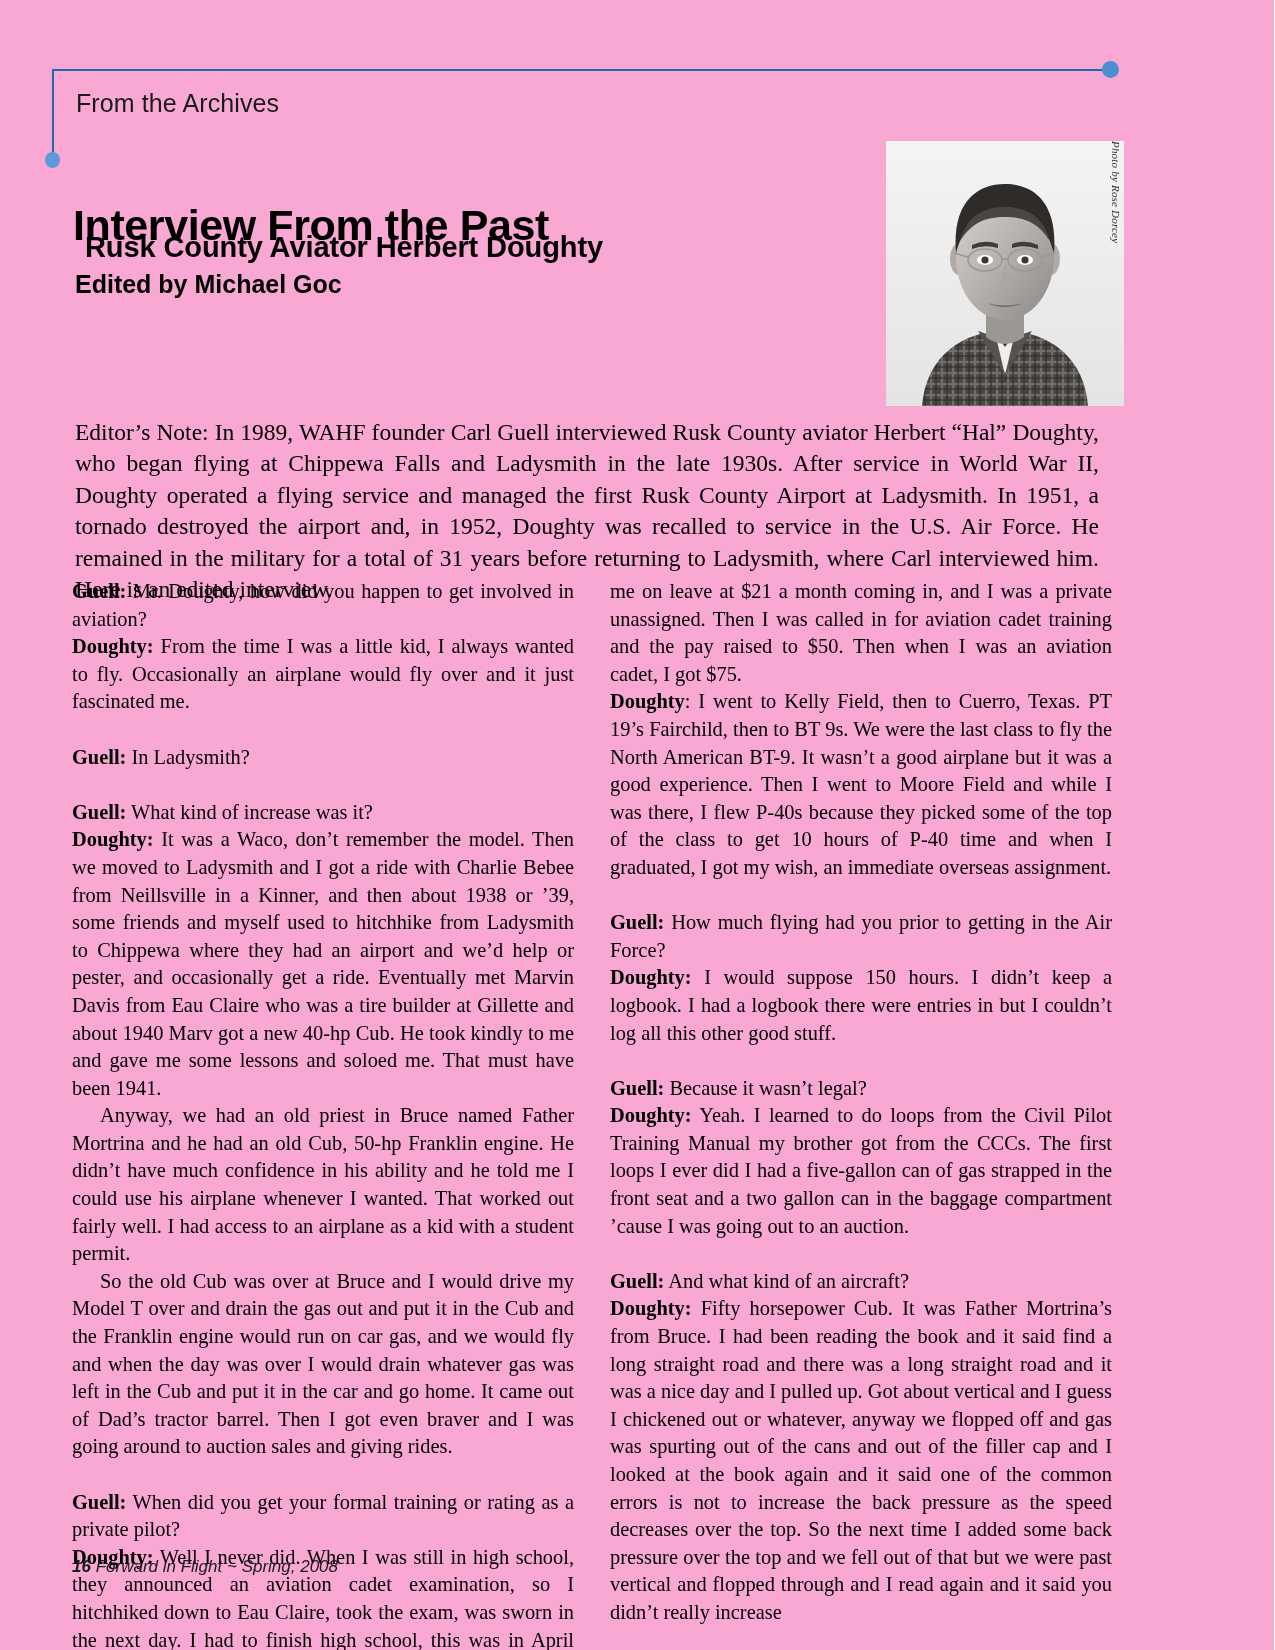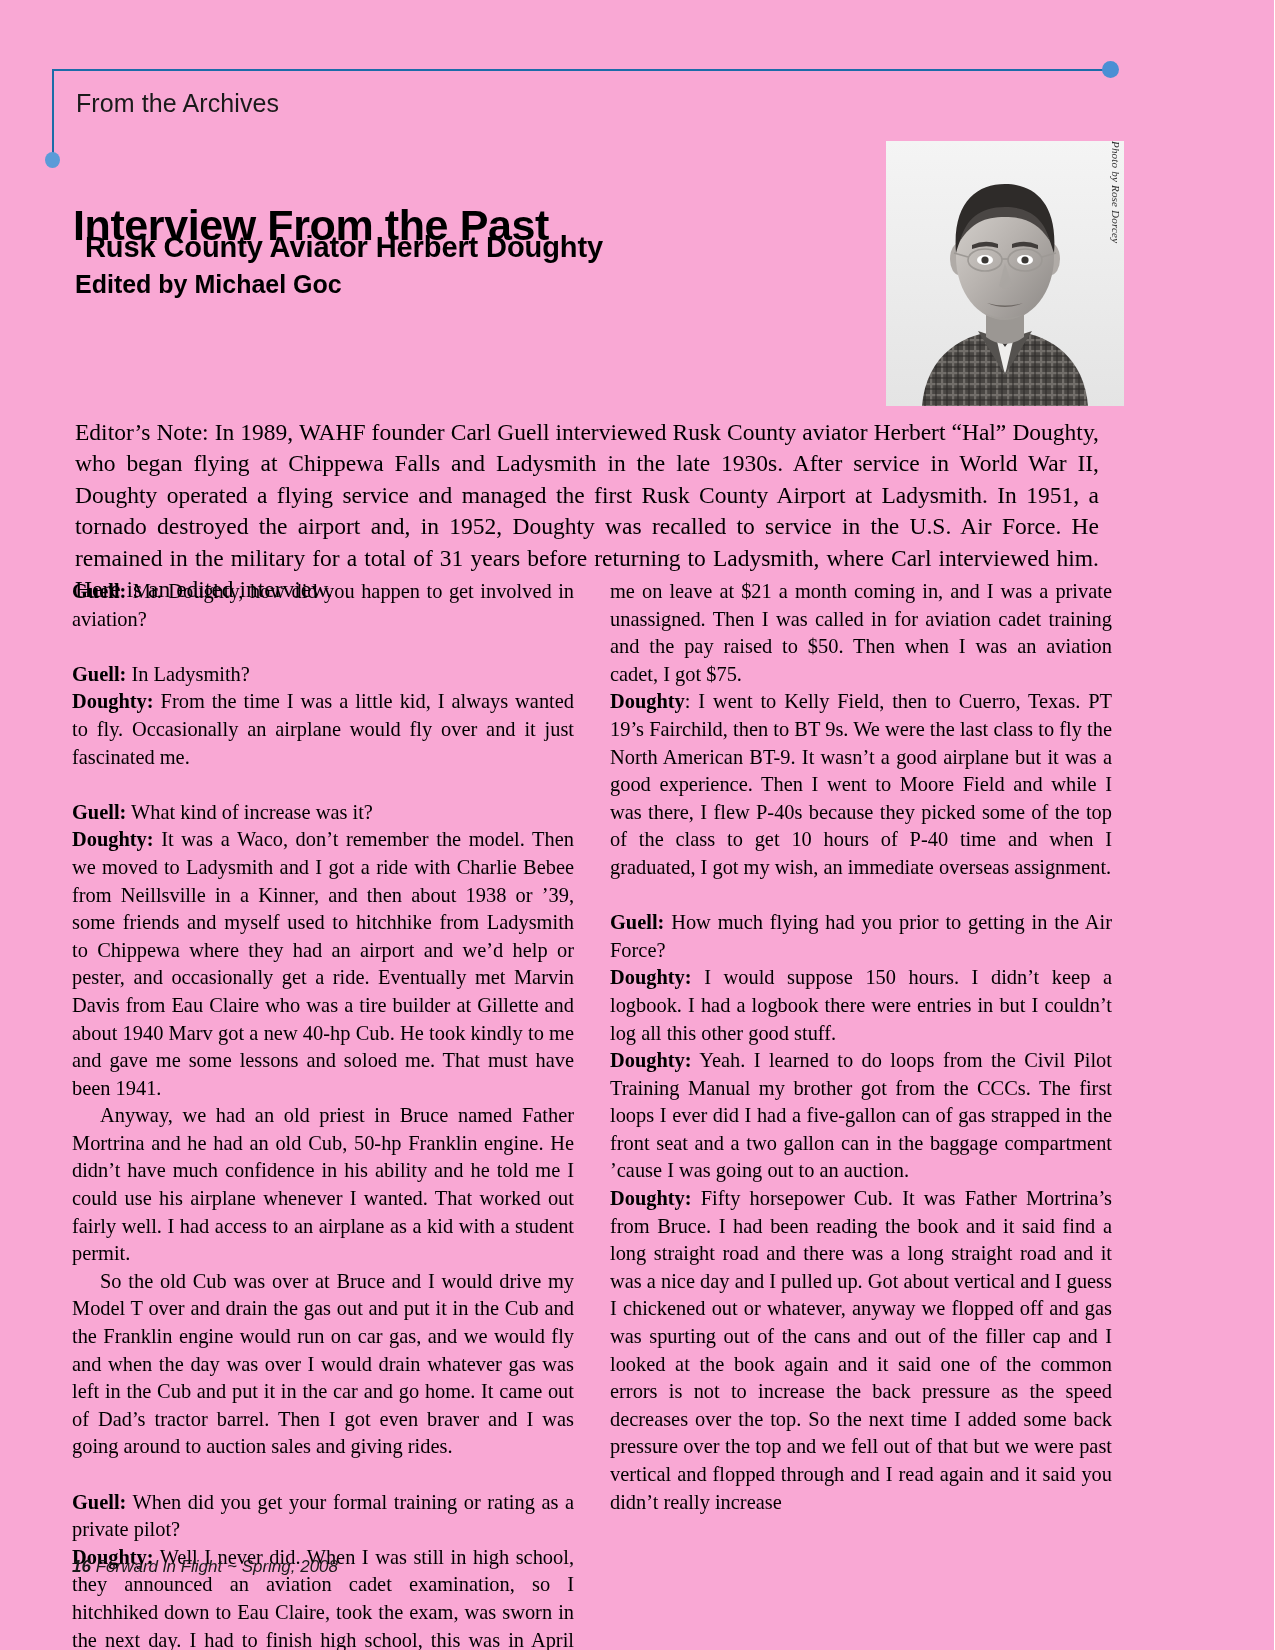--- a/index.html
+++ b/index.html
@@ -264,35 +264,37 @@
         <path d="M98 172 Q119 182 140 172 Q119 186 98 172 Z" fill="#a29e9a" opacity="0.6"></path>
       </g>
     </svg>
   </div>
   <div class="photo-credit">Photo by Rose Dorcey</div>
 
   <p class="editors-note">Editor’s Note: In 1989, WAHF founder Carl Guell interviewed Rusk County aviator Herbert “Hal” Doughty, who began flying at Chippewa Falls and Ladysmith in the late 1930s. After service in World War II, Doughty operated a flying service and managed the first Rusk County Airport at Ladysmith. In 1951, a tornado destroyed the airport and, in 1952, Doughty was recalled to service in the U.S. Air Force. He remained in the military for a total of 31 years before returning to Ladysmith, where Carl interviewed him. Here is an edited interview.</p>
 
   <div class="col col-left" id="col-left">
       <p class="qa"><span class="speaker">Guell:</span><span> Mr. Doughty, how did you happen to get involved in aviation?</span></p>
+      <p class="qa"><span class="speaker">Doughty:</span><span> From the time I was a little kid, I always wanted to fly. Occasionally an airplane would fly over and it just fascinated me.</span></p>
       <p class="qa spaced"><span class="speaker">Guell:</span><span> In Ladysmith?</span></p>
-      <p class="qa"><span class="speaker">Doughty:</span><span> From the time I was a little kid, I always wanted to fly. Occasionally an airplane would fly over and it just fascinated me.</span></p>
       <p class="qa spaced"><span class="speaker">Guell:</span><span> What kind of increase was it?</span></p>
       <p class="qa"><span class="speaker">Doughty:</span><span> It was a Waco, don’t remember the model. Then we moved to Ladysmith and I got a ride with Charlie Bebee from Neillsville in a Kinner, and then about 1938 or ’39, some friends and myself used to hitchhike from Ladysmith to Chippewa where they had an airport and we’d help or pester, and occasionally get a ride. Eventually met Marvin Davis from Eau Claire who was a tire builder at Gillette and about 1940 Marv got a new 40-hp Cub. He took kindly to me and gave me some lessons and soloed me. That must have been 1941.</span></p>
       <p class="qa indent"><span>Anyway, we had an old priest in Bruce named Father Mortrina and he had an old Cub, 50-hp Franklin engine. He didn’t have much confidence in his ability and he told me I could use his airplane whenever I wanted. That worked out fairly well. I had access to an airplane as a kid with a student permit.</span></p>
       <p class="qa indent"><span>So the old Cub was over at Bruce and I would drive my Model T over and drain the gas out and put it in the Cub and the Franklin engine would run on car gas, and we would fly and when the day was over I would drain whatever gas was left in the Cub and put it in the car and go home. It came out of Dad’s tractor barrel. Then I got even braver and I was going around to auction sales and giving rides.</span></p>
       <p class="qa spaced"><span class="speaker">Guell:</span><span> When did you get your formal training or rating as a private pilot?</span></p>
       <p class="qa"><span class="speaker">Doughty:</span><span> Well I never did. When I was still in high school, they announced an aviation cadet examination, so I hitchhiked down to Eau Claire, took the exam, was sworn in the next day. I had to finish high school, this was in April 1942, so they put</span></p>
     </div>
   <div class="col col-right" id="col-right">
       <p class="qa"><span>me on leave at $21 a month coming in, and I was a private unassigned. Then I was called in for aviation cadet training and the pay raised to $50. Then when I was an aviation cadet, I got $75.</span></p>
       <p class="qa"><span class="speaker">Doughty</span><span>: I went to Kelly Field, then to Cuerro, Texas. PT 19’s Fairchild, then to BT 9s. We were the last class to fly the North American BT-9. It wasn’t a good airplane but it was a good experience. Then I went to Moore Field and while I was there, I flew P-40s because they picked some of the top of the class to get 10 hours of P-40 time and when I graduated, I got my wish, an immediate overseas assignment.</span></p>
       <p class="qa spaced"><span class="speaker">Guell:</span><span> How much flying had you prior to getting in the Air Force?</span></p>
       <p class="qa"><span class="speaker">Doughty:</span><span> I would suppose 150 hours. I didn’t keep a logbook. I had a logbook there were entries in but I couldn’t log all this other good stuff.</span></p>
+      <p class="qa spaced"><span class="speaker">Guell:</span><span> Because it wasn’t legal?</span></p>
       <p class="qa"><span class="speaker">Doughty:</span><span> Yeah. I learned to do loops from the Civil Pilot Training Manual my brother got from the CCCs. The first loops I ever did I had a five-gallon can of gas strapped in the front seat and a two gallon can in the baggage compartment ’cause I was going out to an auction.</span></p>
+      <p class="qa spaced"><span class="speaker">Guell:</span><span> And what kind of an aircraft?</span></p>
       <p class="qa"><span class="speaker">Doughty:</span><span> Fifty horsepower Cub. It was Father Mortrina’s from Bruce. I had been reading the book and it said find a long straight road and there was a long straight road and it was a nice day and I pulled up. Got about vertical and I guess I chickened out or whatever, anyway we flopped off and gas was spurting out of the cans and out of the filler cap and I looked at the book again and it said one of the common errors is not to increase the back pressure as the speed decreases over the top. So the next time I added some back pressure over the top and we fell out of that but we were past vertical and flopped through and I read again and it said you didn’t really increase</span></p>
     </div>
 
   <div class="footer">
     <span class="pageno">16</span>
     <span>Forward in Flight ~ Spring, 2008</span>
   </div>
 
 </div>
 

